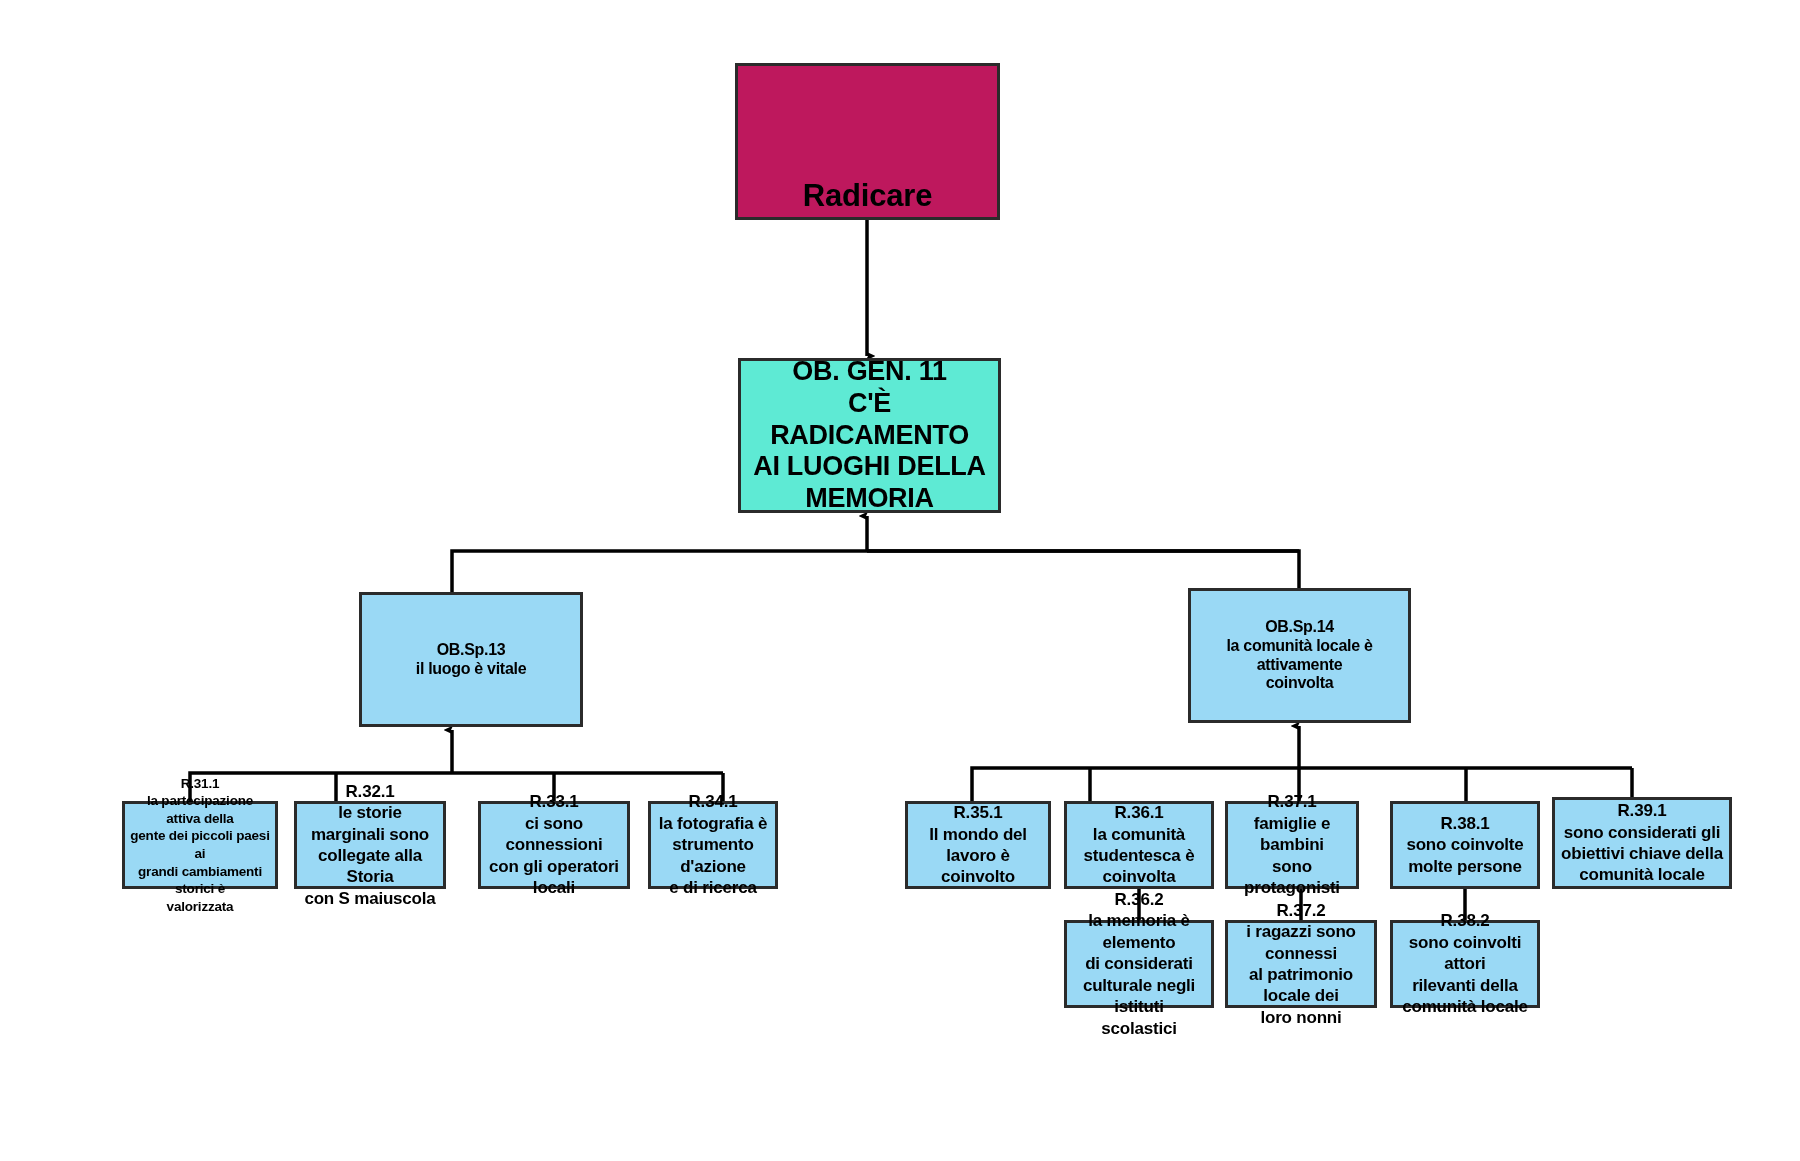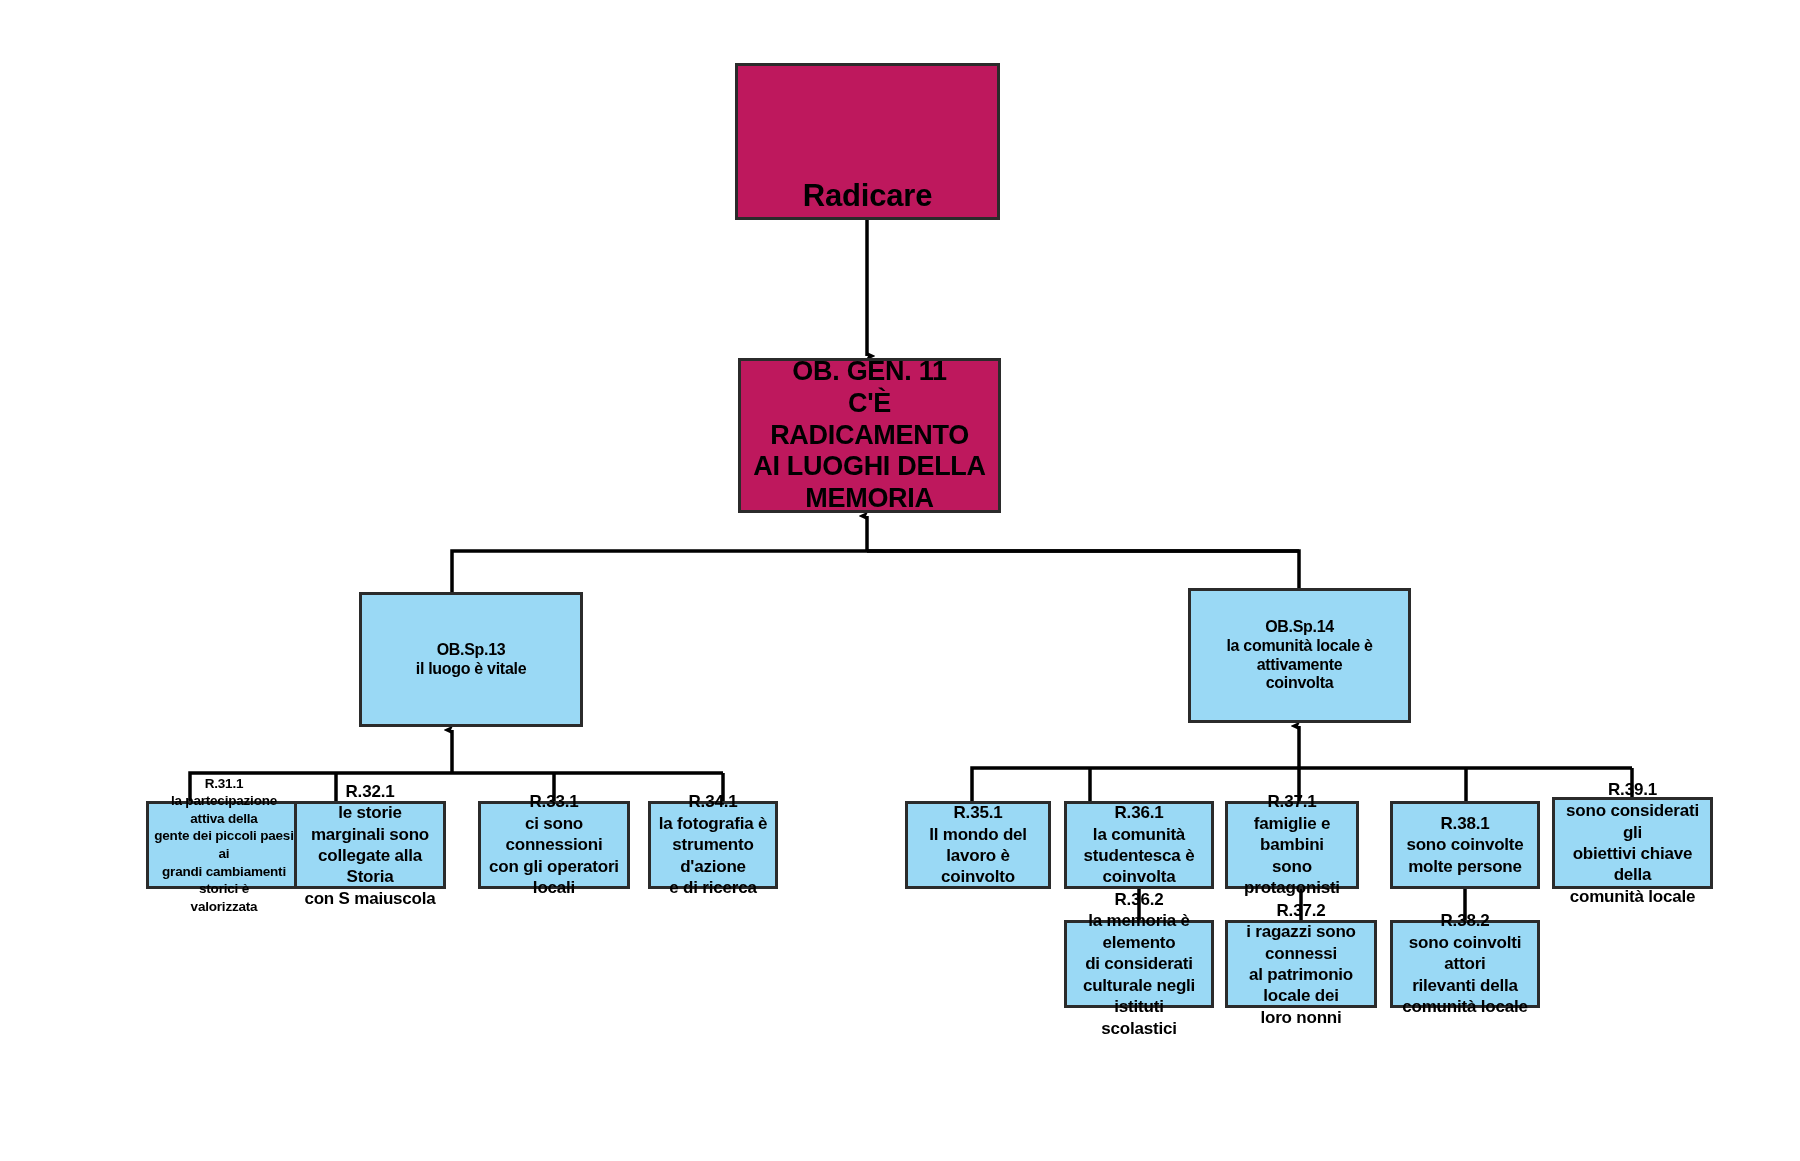--- a/index.html
+++ b/index.html
@@ -40,21 +40,21 @@
     white-space: pre-line;
     padding: 2px 5px;
   }
   .node.root {
     background: #be185d;
     font-size: 31px;
     letter-spacing: -0.2px;
     align-items: flex-end;
   }
   .node.general {
-    background: #be185d;
+    background: #5eead4;
     font-size: 27px;
     letter-spacing: -0.3px;
   }
   .node.specific {
     background: #9ad9f5;
     font-size: 16px;
     letter-spacing: -0.3px;
   }
   .node.result {
     background: #9ad9f5;
@@ -122,21 +122,21 @@
       <div class="node general" style="left: 738px; top: 358px; width: 263px; height: 155px;"><span>OB. GEN. 11
 C'È RADICAMENTO
 AI LUOGHI DELLA
 MEMORIA</span></div>
       <div class="node specific" style="left: 341px; top: 592px; width: 224px; height: 135px; margin-left: 18px;"><span>OB.Sp.13
 il luogo è vitale</span></div>
       <div class="node specific" style="left: 1188px; top: 588px; width: 223px; height: 135px;"><span>OB.Sp.14
 la comunità locale è
 attivamente
 coinvolta</span></div>
-      <div class="node result tiny" style="left: 122px; top: 801px; width: 156px; height: 88px; margin-left: 24px;"><span>R.31.1
+      <div class="node result tiny" style="left: 122px; top: 801px; width: 156px; height: 88px;"><span>R.31.1
 la partecipazione attiva della
 gente dei piccoli paesi ai
 grandi cambiamenti storici è
 valorizzata</span></div>
       <div class="node result" style="left: 294px; top: 801px; width: 152px; height: 88px;"><span>R.32.1
 le storie marginali sono
 collegate alla Storia
 con S maiuscola</span></div>
       <div class="node result" style="left: 478px; top: 801px; width: 152px; height: 88px;"><span>R.33.1
 ci sono connessioni
@@ -152,21 +152,21 @@
       <div class="node result" style="left: 1064px; top: 801px; width: 150px; height: 88px;"><span>R.36.1
 la comunità
 studentesca è
 coinvolta</span></div>
       <div class="node result" style="left: 1225px; top: 801px; width: 134px; height: 88px;"><span>R.37.1
 famiglie e bambini
 sono protagonisti</span></div>
       <div class="node result" style="left: 1390px; top: 801px; width: 150px; height: 88px; align-items: center;"><span>R.38.1
 sono coinvolte
 molte persone</span></div>
-      <div class="node result" style="left: 1552px; top: 797px; width: 161px; height: 92px;"><span>R.39.1
+      <div class="node result" style="left: 1552px; top: 797px; width: 180px; height: 92px;"><span>R.39.1
 sono considerati gli
 obiettivi chiave della
 comunità locale</span></div>
       <div class="node result" style="left: 1064px; top: 920px; width: 150px; height: 88px;"><span>R.36.2
 la memoria è elemento
 di considerati
 culturale negli istituti
 scolastici</span></div>
       <div class="node result" style="left: 1225px; top: 920px; width: 152px; height: 88px;"><span>R.37.2
 i ragazzi sono connessi

